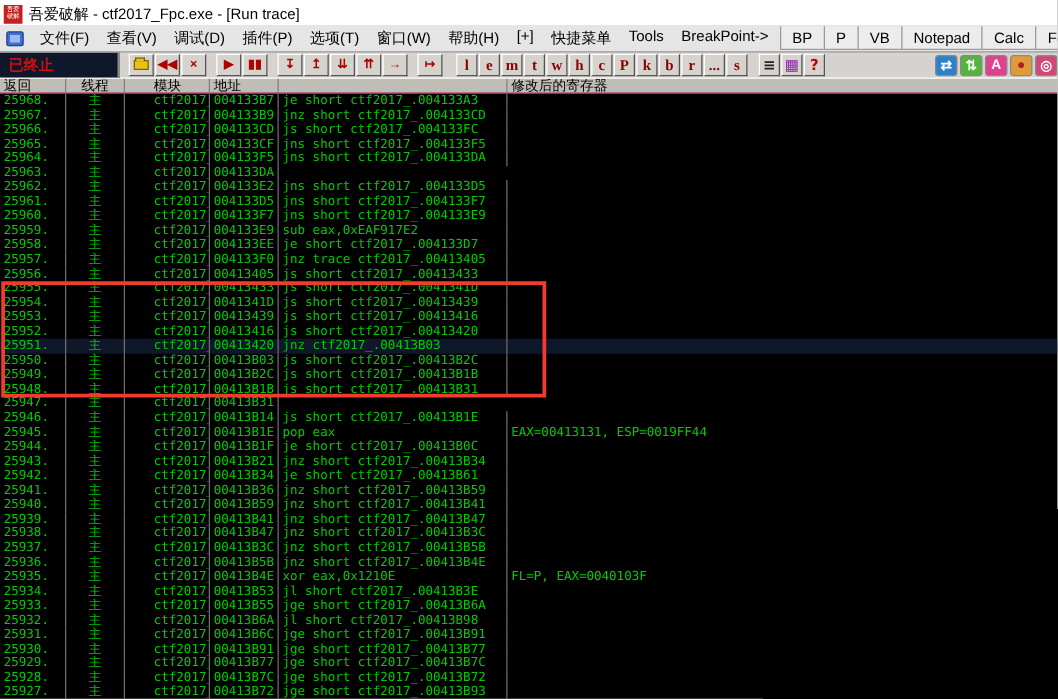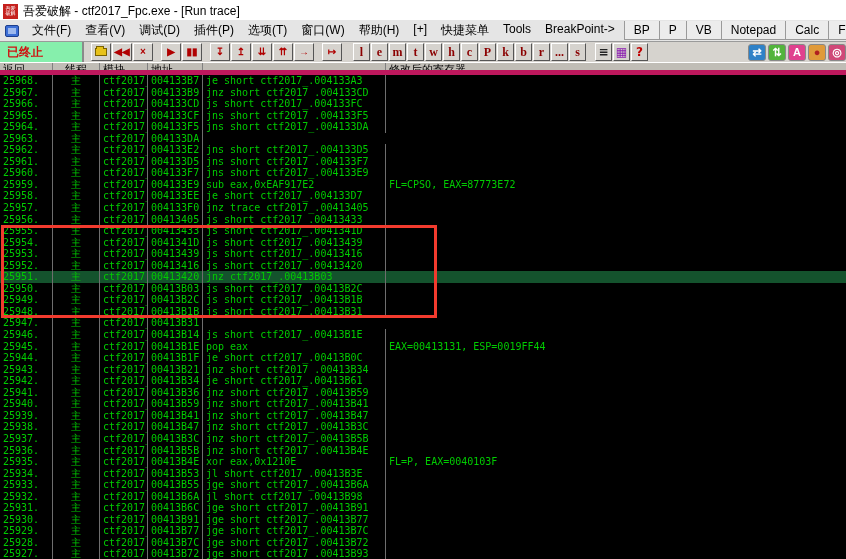--- a/index.html
+++ b/index.html
@@ -21,21 +21,21 @@
   .sys-icon:after { content:""; position:absolute; left:2px; top:2px; right:2px; bottom:2px;
               background:#9db9ee; }
   .menu-item { padding:2px 7px; color:#000; white-space:nowrap; }
   .menu-quick { display:flex; margin-left:2px; height:19px; }
   .quick-btn { padding:2px 9px; font-size:12px; color:#000; background:#ececec;
                border-left:1px solid #9a9a9a; border-bottom:1px solid #9a9a9a; white-space:nowrap; }
 
   
   .toolbar { height:21px; background:#d6d3ce; border-top:1px solid #9a9a9a;
              display:flex; align-items:center; overflow:hidden; }
-  .status { width:84px; height:21px; background:#86efac; color:#d01010; font-size:12px; font-weight:bold;
+  .status { width:96px; height:21px; background:#0f172a; color:#d01010; font-size:12px; font-weight:bold;
             display:flex; align-items:center; padding-left:7px; border-right:2px solid #8a8a8a; flex:none;font-family:Liberation Serif, serif; }
   .tb-btn { width:20px; height:18px; margin-left:1px; background:#d6d3ce; flex:none;
             border:1px solid; border-color:#ffffff #555 #555 #ffffff;
             display:flex; align-items:center; justify-content:center;
             color:#b00000; font-size:10px; font-weight:bold; line-height:1; }
   .tb-btn.gap { margin-left:8px; }
   .folder-shape { width:12px; height:8px; background:#e8c21a; border:1px solid #7a6200; position:relative; }
   .folder-shape:before { content:""; position:absolute; top:-3px; left:0; width:6px; height:2px;
             background:#e8c21a; border:1px solid #7a6200; border-bottom:none; }
   .letter-btn { width:17px; height:18px; margin-left:1px; background:#d6d3ce; flex:none;
@@ -44,33 +44,33 @@
             color:#8b0000; font-size:12px; font-family:"Liberation Serif", serif; font-weight:bold; }
   .letters { display:flex; margin-left:10px; }
   .tail-icons { display:flex; margin-left:8px; }
   .right-icons { display:flex; margin-left:auto; }
   .sq-btn { width:18px; height:17px; margin-left:2px; border-radius:3px; flex:none;
             display:flex; align-items:center; justify-content:center;
             color:#fff; font-size:11px; font-weight:bold; border:1px solid #888; }
 
   
   .thead { height:13px; background:#c0bdb6; display:flex; font-size:11px; color:#000;
-           border-top:1px solid #fff; border-bottom:5px solid #be185d; }
+           border-top:1px solid #fff; border-bottom:1px solid #be185d; }
   .hcell { border-right:1px solid #808080; padding-left:3px; overflow:hidden; white-space:nowrap;
            line-height:12px; }
 
   
   .grid { position:relative; height:485px; background:#000; overflow:hidden; }
   .row { display:flex; height:11.56px; line-height:11.7px;
          font-family:"DejaVu Sans Mono", monospace; font-size:10px; color:#00cc00; }
-  .row.hl { background:#14532d;justify-content:flex-end; }
+  .row.hl { background:#0f172a;justify-content:flex-end; }
   .c { flex:none; padding-left:3px; border-right:1px solid #6e6e6e; overflow:hidden; white-space:pre; }
   .c-num     { width:53px; }
   .c-thread  { width:47px; text-align:center; padding-left:0; }
-  .c-module  { width:48px; }
+  .c-module  { width:48px;margin-left:20px; }
   .c-address { width:55px; }
   .c-instruction { width:183px; }
   .c-registers   { flex:1 1 auto; border-right:none; }
 
   .red-box { position:absolute; left:1px; top:150px; width:436px; height:93px;
              border:3px solid #f23b2e; pointer-events:none; }
 </style>
 </head>
 <body>
 
@@ -272,21 +272,20 @@
           <span class="c c-address">004133F7</span>
           <span class="c c-instruction">jns short ctf2017_.004133E9</span>
           <span class="c c-registers"></span>
         </div>
         <div class="row">
           <span class="c c-num">25959.</span>
           <span class="c c-thread">主</span>
           <span class="c c-module">ctf2017_</span>
           <span class="c c-address">004133E9</span>
           <span class="c c-instruction">sub eax,0xEAF917E2</span>
-          <span class="c c-registers">FL=CPSO, EAX=87773E72</span>
         </div>
         <div class="row">
           <span class="c c-num">25958.</span>
           <span class="c c-thread">主</span>
           <span class="c c-module">ctf2017_</span>
           <span class="c c-address">004133EE</span>
           <span class="c c-instruction">je short ctf2017_.004133D7</span>
           <span class="c c-registers"></span>
         </div>
         <div class="row">

